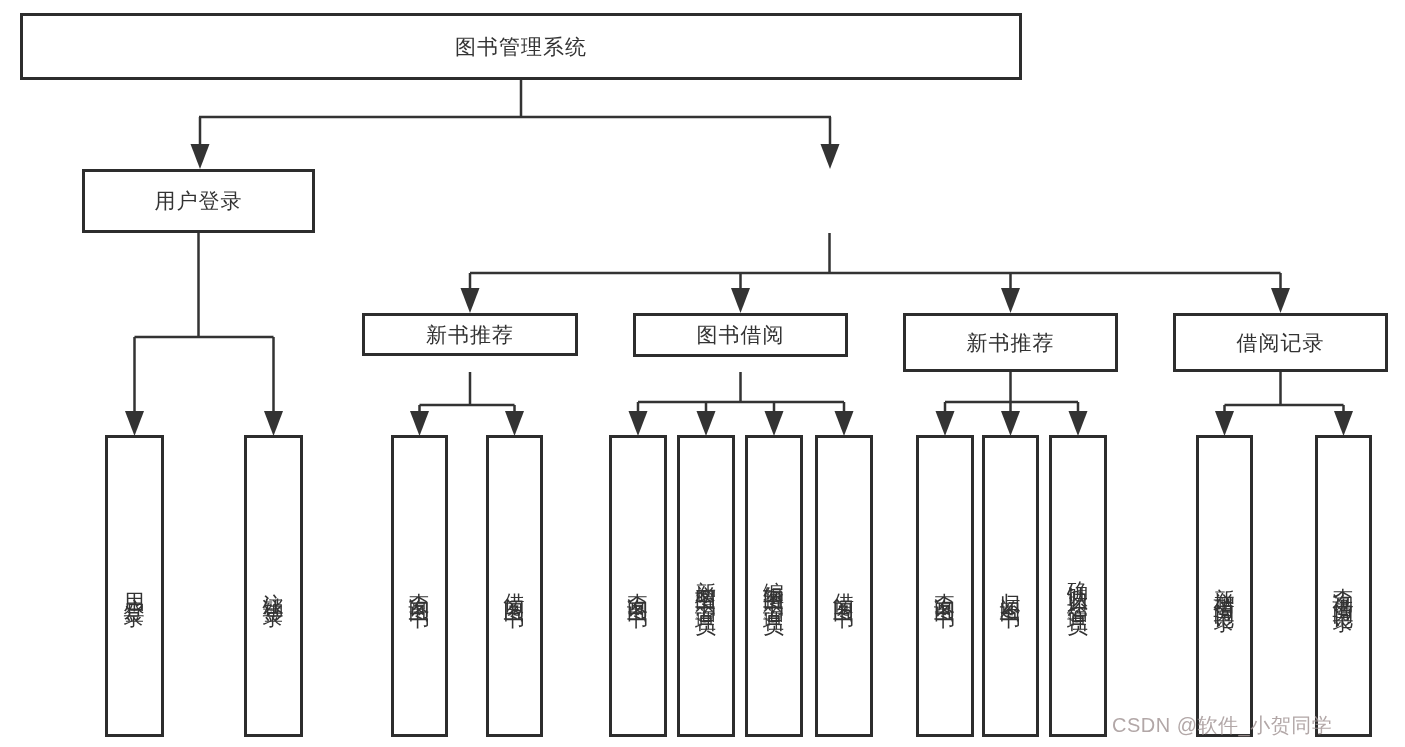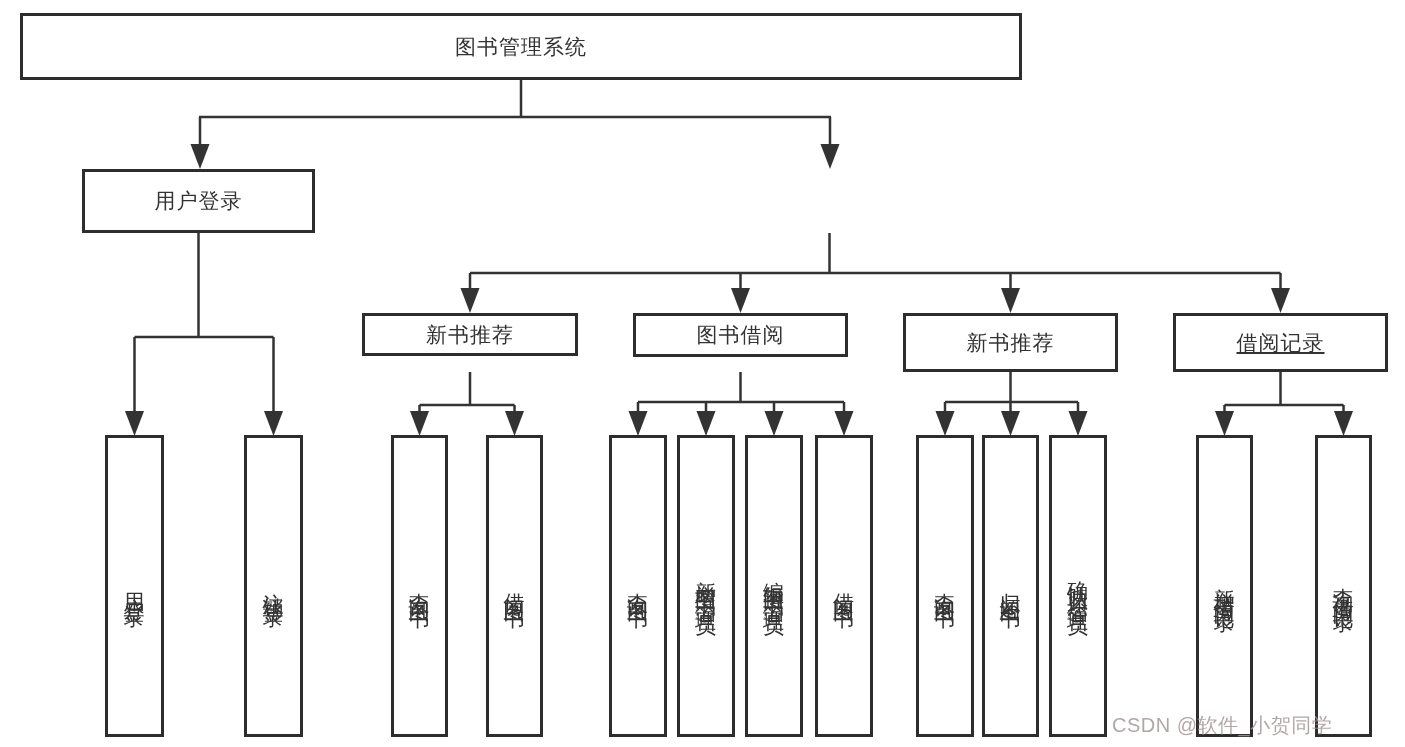--- a/index.html
+++ b/index.html
@@ -148,21 +148,21 @@
 
   <div class="box" style="left:362px; top:313px; width:216px; height:43px;">
     <span>新书推荐</span>
   </div>
   <div class="box" style="left:633px; top:313px; width:215px; height:44px;">
     <span>图书借阅</span>
   </div>
   <div class="box" style="left:903px; top:313px; width:215px; height:59px;">
     <span>新书推荐</span>
   </div>
-  <div class="box" style="left:1173px; top:313px; width:215px; height:59px;text-decoration:underline;">
+  <div class="box" style="left:1173px; top:313px; width:215px; height:59px;">
     <span>借阅记录</span>
   </div>
 
   <div class="vbox" style="left:105px; width:59px;">
     <span class="vtext">用户登录</span>
   </div>
   <div class="vbox" style="left:244px; width:59px;">
     <span class="vtext">注销登录</span>
   </div>
 

